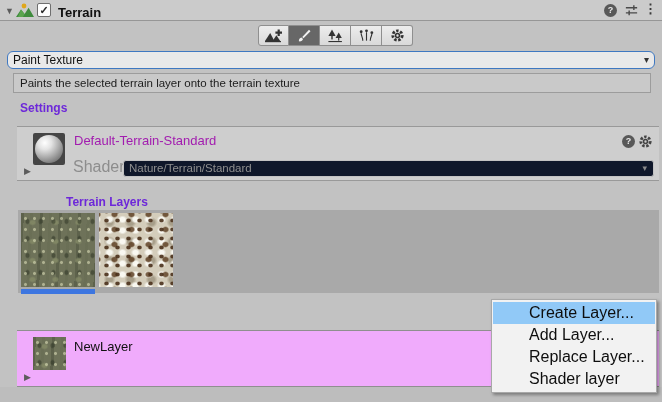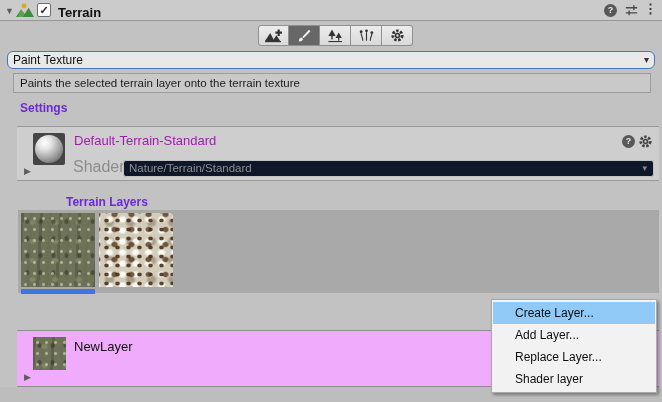--- a/index.html
+++ b/index.html
@@ -122,22 +122,22 @@
 
   .footer-strip { position:absolute; left:0; top:387px; width:662px; height:15px; background:#bdbdbd; }
 
   
   .context-menu {
     position:absolute; left:491px; top:299px; width:166px;
     background:#f2f2f2; border:1px solid #a8a8a8; padding:2px 1px;
     box-shadow:2px 2px 3px rgba(0,0,0,0.35);
   }
   .menu-item {
-    height:22px; line-height:22px; padding-left:22px;
-    font-size:12px; color:#0e0e0e;
+    height:22px; line-height:22px; padding-left:36px;
+    font-size:16px; color:#0e0e0e;
   }
   .menu-item.highlighted { background:#91c9f7; }
 </style>
 </head>
 <body>
 
 <div id="root">
 
   <div class="inspector-header">
     <span class="foldout hdr-foldout">▼</span>

